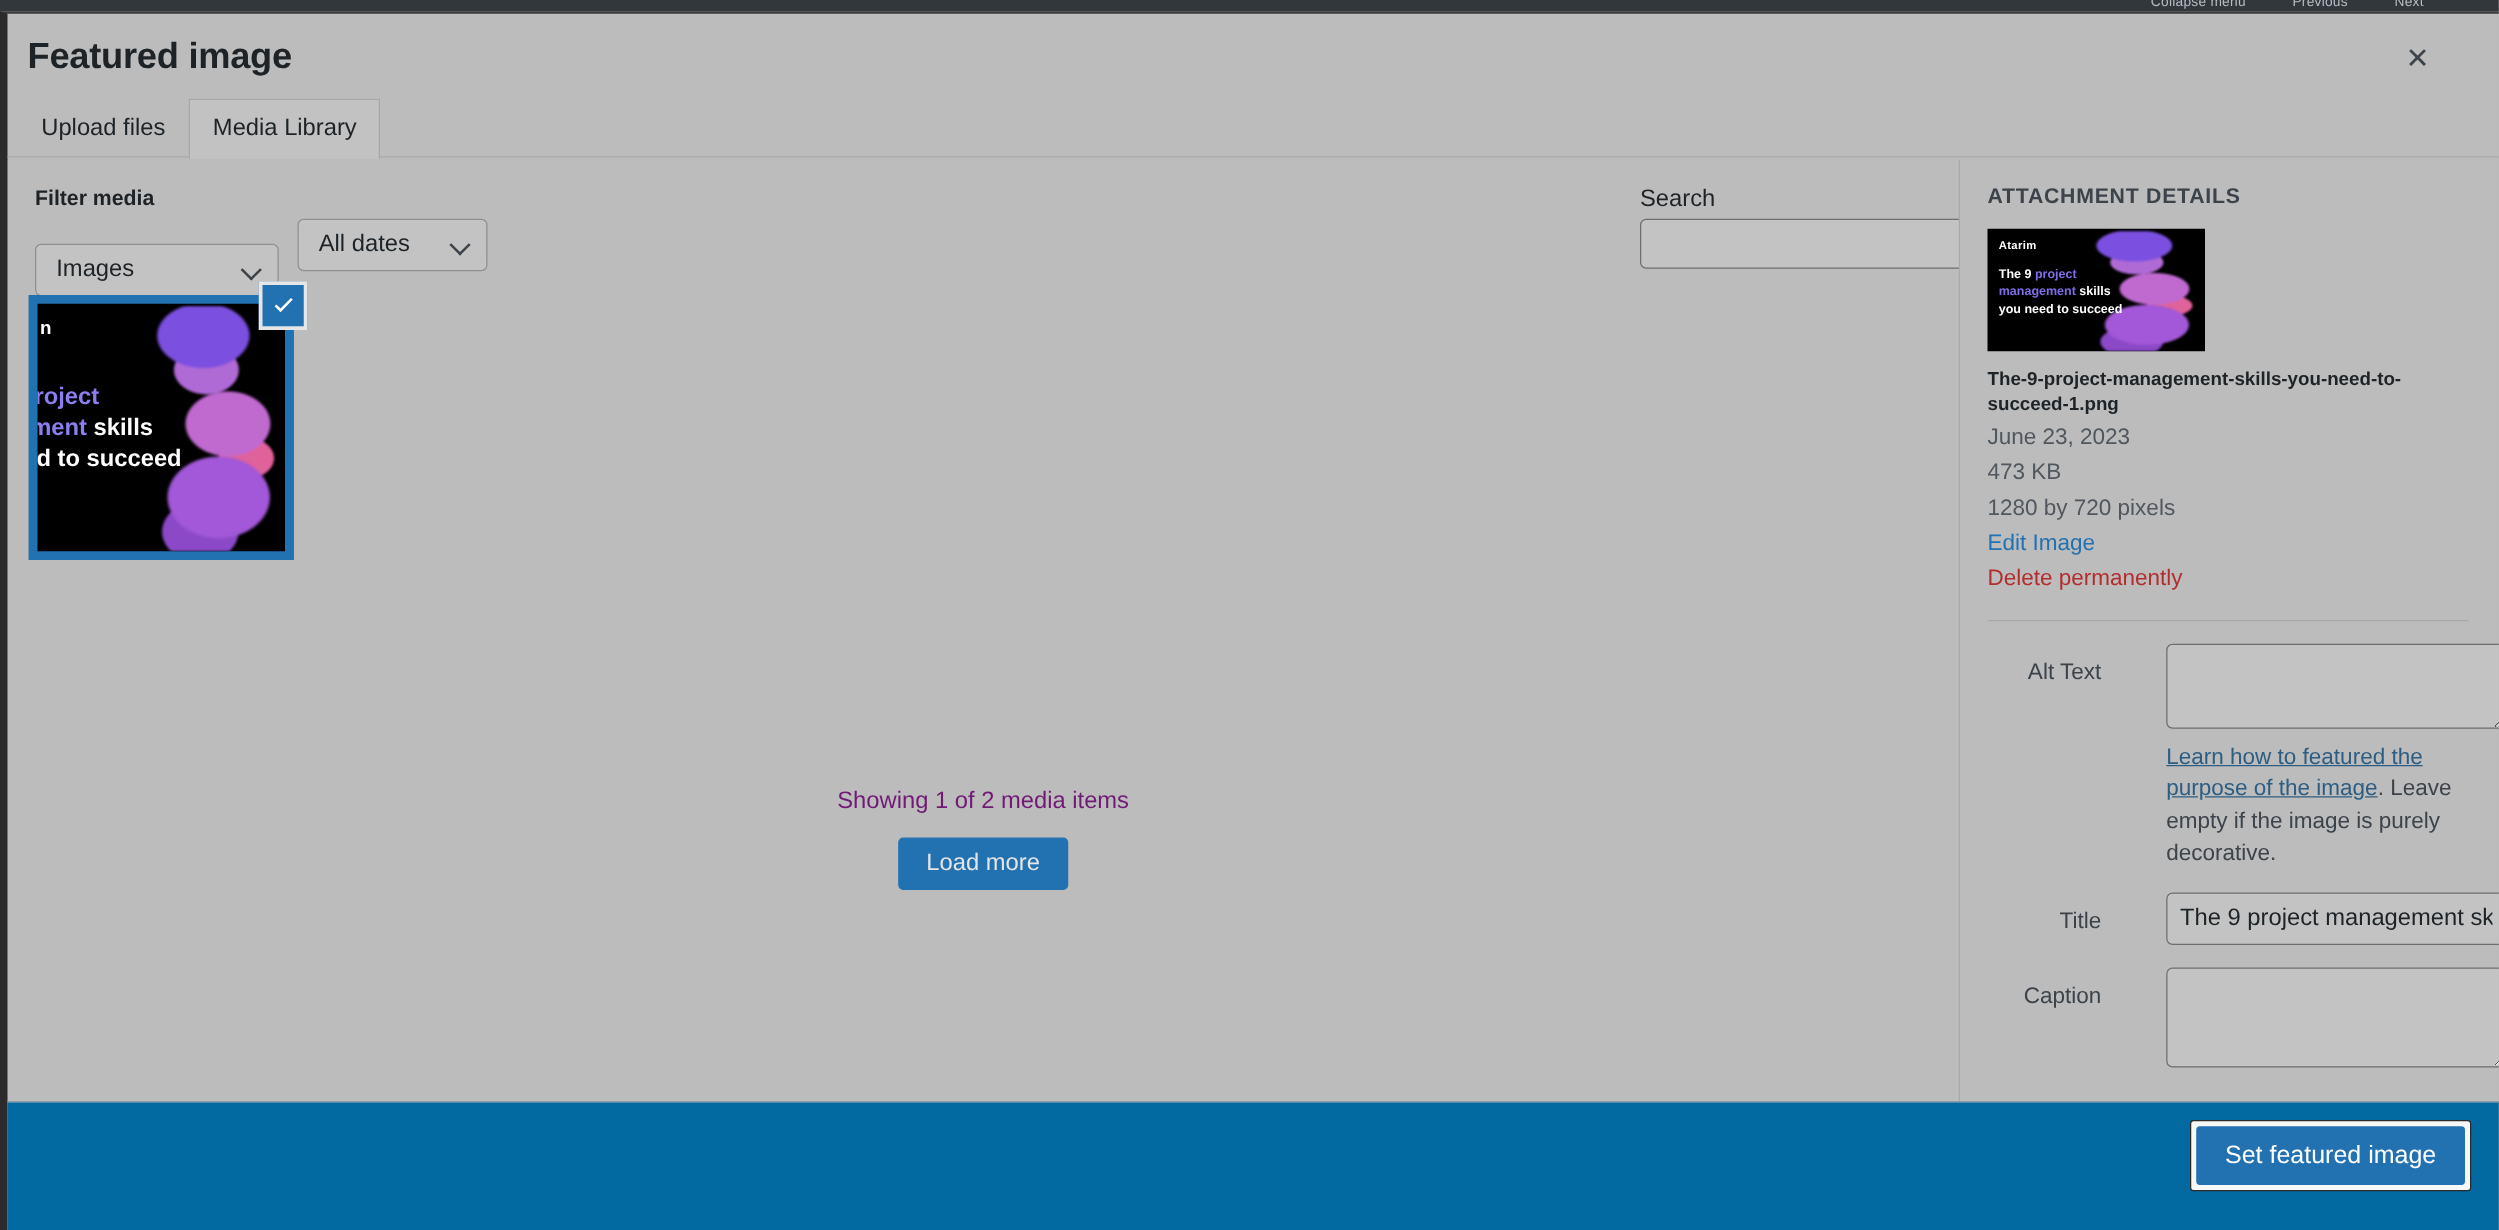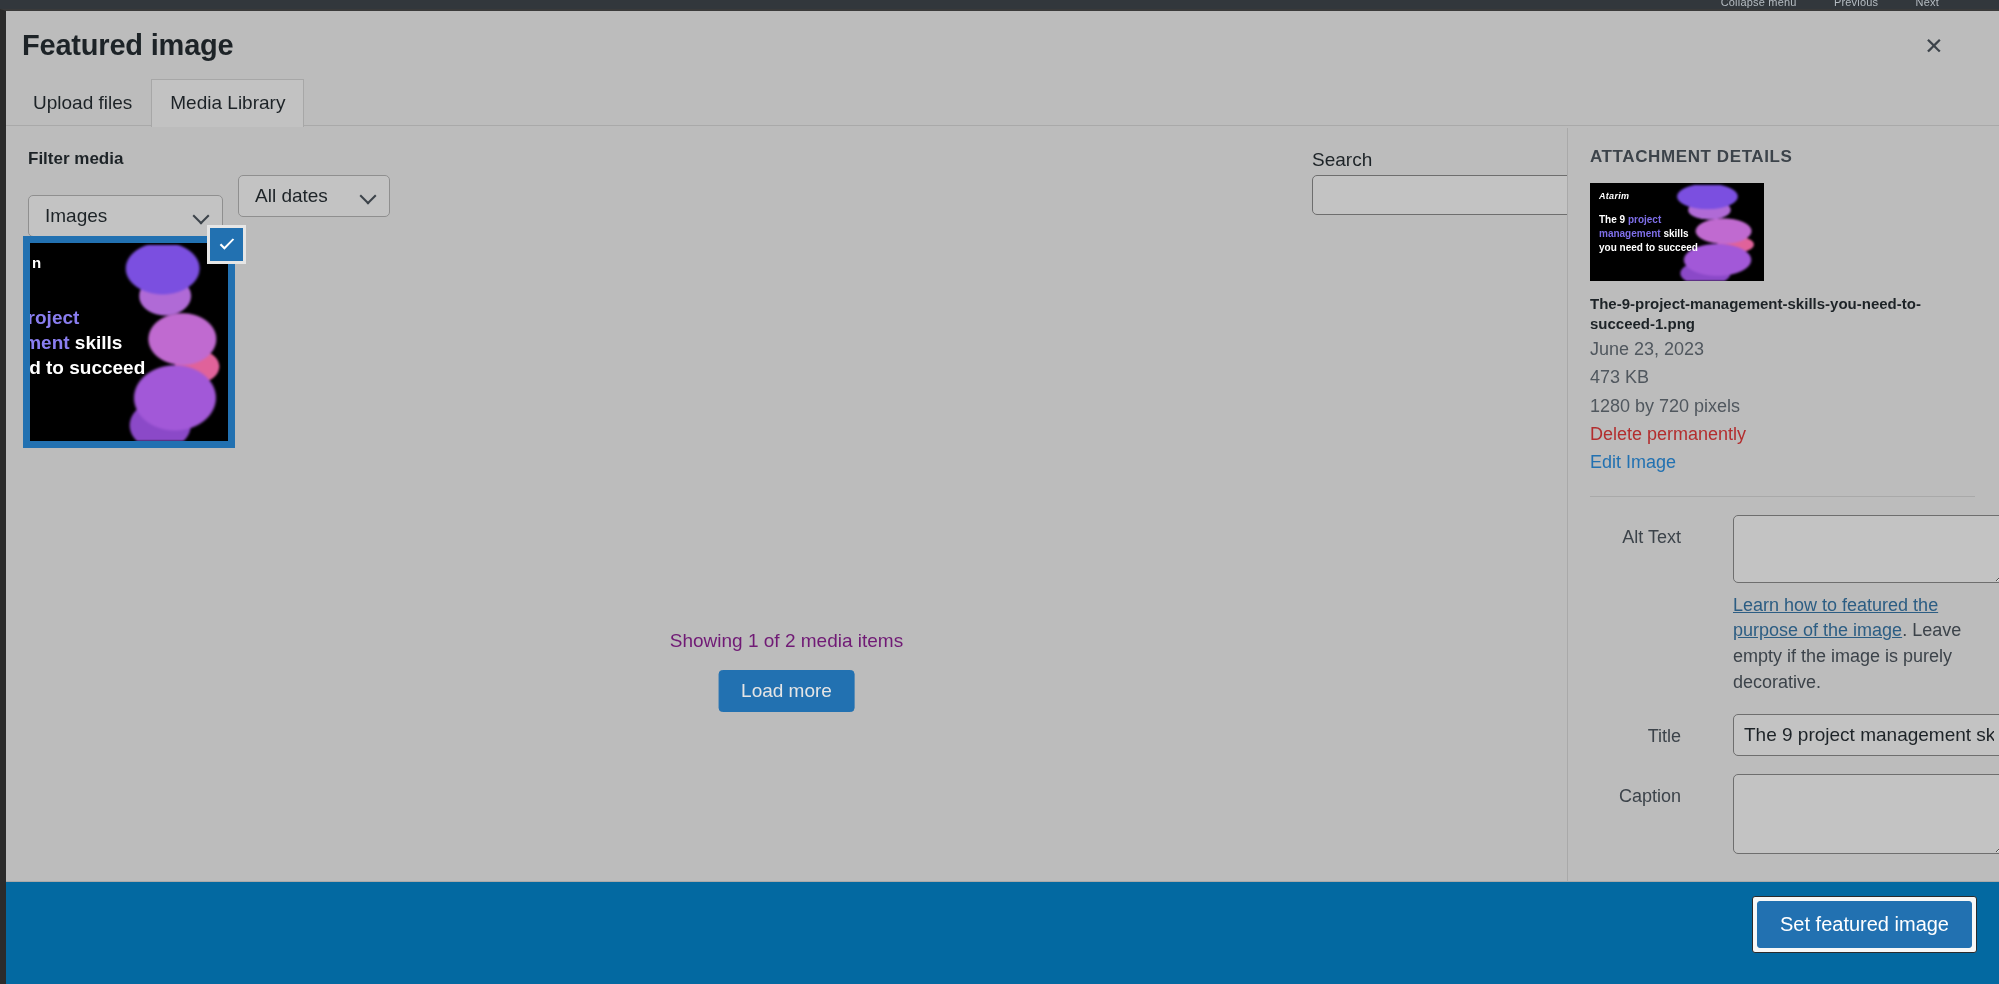--- a/index.html
+++ b/index.html
@@ -216,21 +216,21 @@
   }
   #detail-thumb {
     width: 174px; height: 98px; background: #000;
     position: relative; overflow: hidden;
   }
   #detail-thumb .statue {
     right: -2px; width: 58%;
   }
   #detail-thumb .brand {
     position: absolute; left: 9px; top: 8px;
-    color: #fff; font-size: 9px; font-weight: 700; letter-spacing: .3px; font-style: italic;
+    color: #fff; font-size: 9px; font-weight: 700; letter-spacing: .3px;
   }
   #detail-thumb .dt {
     position: absolute; left: 9px; color: #fff; font-weight: 700;
     font-size: 10px; line-height: 1.45;
   }
   #detail-thumb .dt1 { top: 30px; }
   #detail-thumb .dt1 em { font-style: normal; color: #7e6ee8; }
   #detail-thumb .dt2 { top: 44px; }
   #detail-thumb .dt2 em { font-style: normal; color: #7e6ee8; }
   #detail-thumb .dt3 { top: 58px; }
@@ -390,22 +390,22 @@
         <div class="brand">Atarim</div>
         <div class="dt dt1"><span>The 9 </span><em>project</em></div>
         <div class="dt dt2"><em>management</em><span> skills</span></div>
         <div class="dt dt3">you need to succeed</div>
       </div>
 
       <div id="detail-filename">The-9-project-management-skills-you-need-to-succeed-1.png</div>
       <div class="detail-line">June 23, 2023</div>
       <div class="detail-line">473 KB</div>
       <div class="detail-line">1280 by 720 pixels</div>
+      <a class="detail-link">Edit Image</a>
       <a class="detail-link danger">Delete permanently</a>
-      <a class="detail-link">Edit Image</a>
 
       <div id="detail-divider"></div>
 
       <div class="field-row">
         <div class="field-label">Alt Text</div>
         <div class="field-control">
           <textarea class="wp-input" id="alt-text-input" style=""></textarea>
           <div id="alt-help">
             <a>Learn how to featured the purpose of the image</a><span>. Leave empty if the image is purely decorative.</span>
           </div>

